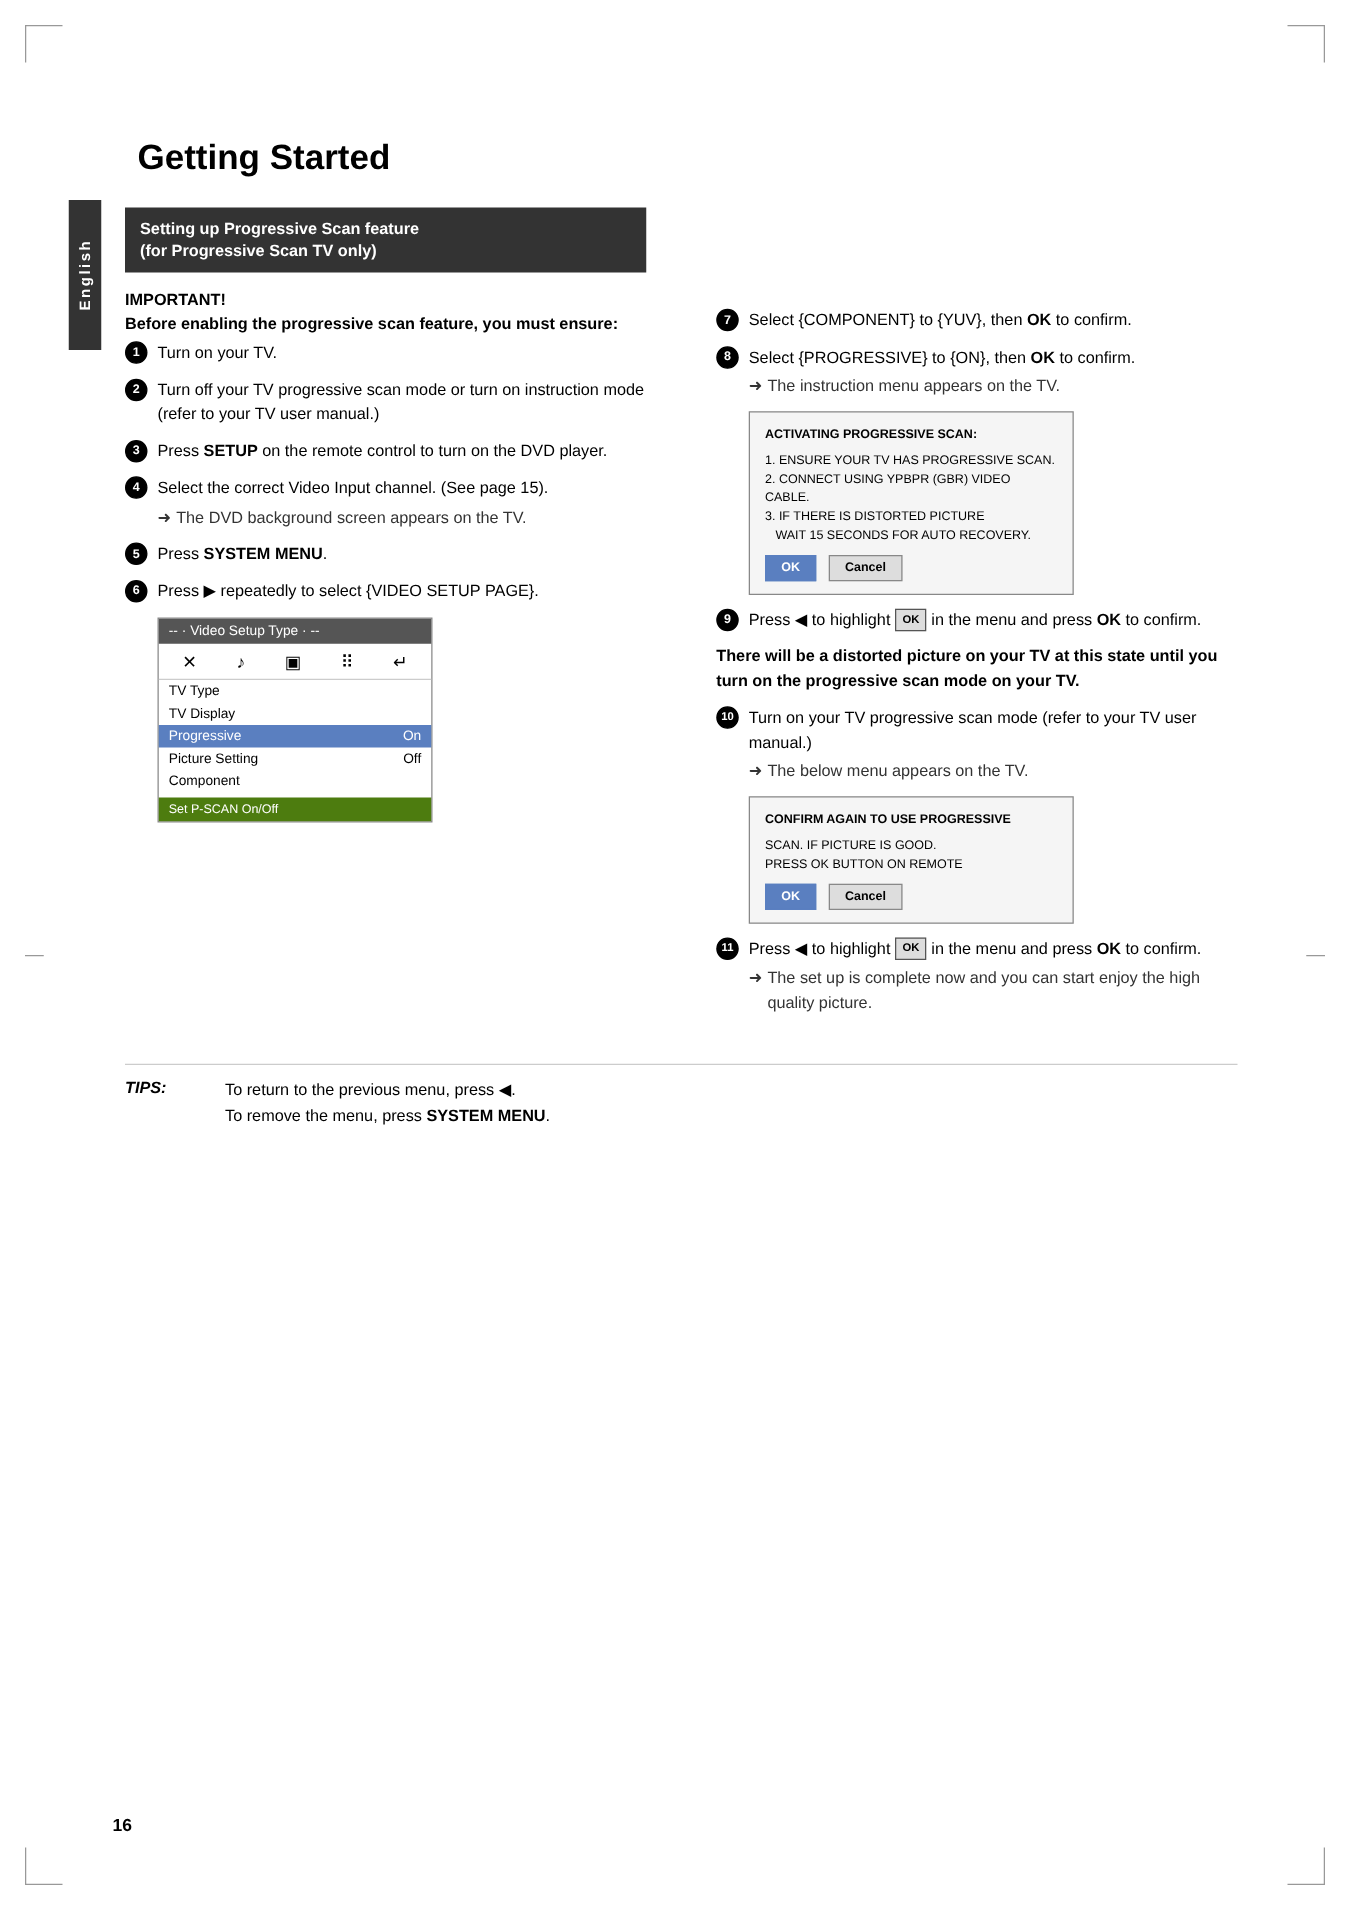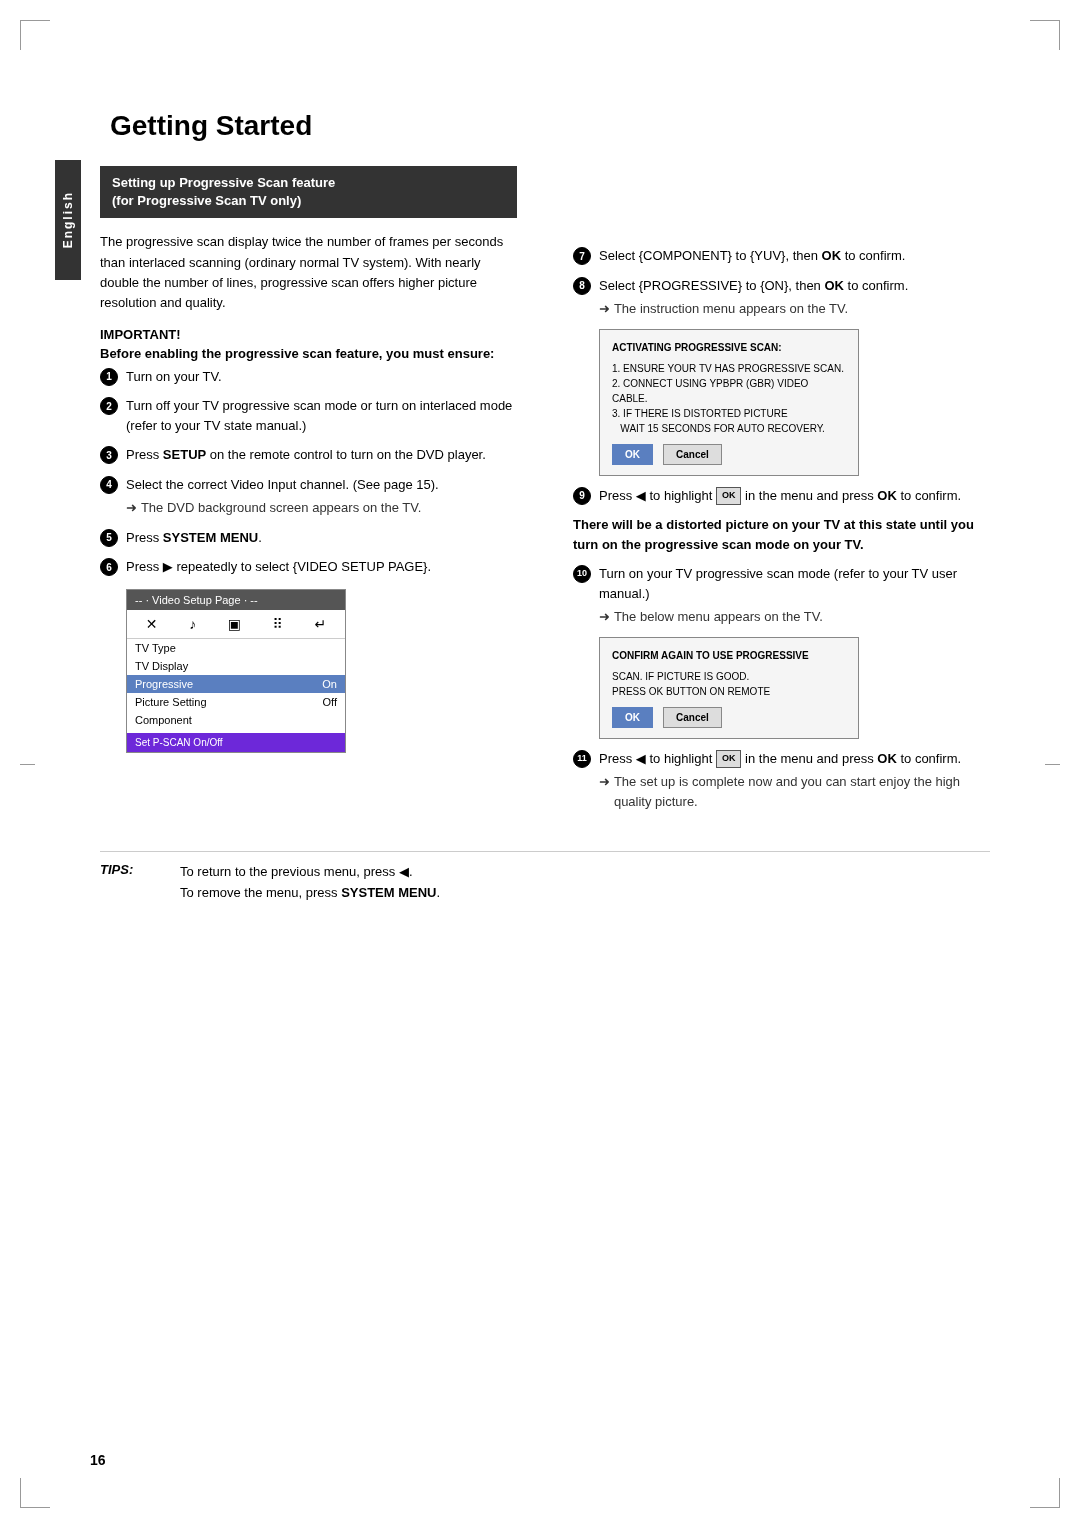--- a/index.html
+++ b/index.html
@@ -229,21 +229,21 @@
     .menu-item-row.highlighted {
       background: #5a7fc0;
       color: #fff;
     }
 
     .menu-item-row.highlighted .menu-item-value {
       color: #fff;
     }
 
     .menu-footer {
-      background: #6d28d9;
+      background: #4d7c0f;
       color: #fff;
       padding: 4px 8px;
       font-size: 10px;
       margin-top: 4px;
     }
 
     
     .right-steps {
       list-style: none;
       padding: 0;
@@ -371,35 +371,34 @@
 
     <div class="two-col">
 
       <div class="col-left">
 
         <div class="section-heading-box">
           <span>Setting up Progressive Scan feature</span><br>
           <span>(for Progressive Scan TV only)</span>
         </div>
 
-        <p class="intro-text">The progressive scan display twice the number of frames per seconds than interlaced scanning (ordinary normal TV system). With nearly double the number of lines, progressive scan offers higher picture resolution and quality.</p>
 
         <p class="important-label">IMPORTANT!</p>
         <p class="important-subheading">Before enabling the progressive scan feature, you must ensure:</p>
 
         <ol class="steps-list">
 
           <li class="step-item">
             <span class="step-num step-num-filled">1</span>
             <span class="step-content">Turn on your TV.</span>
           </li>
 
           <li class="step-item">
             <span class="step-num step-num-filled">2</span>
-            <span class="step-content">Turn off your TV progressive scan mode or turn on interlaced mode (refer to your TV state manual.)</span>
+            <span class="step-content">Turn off your TV progressive scan mode or turn on instruction mode (refer to your TV user manual.)</span>
           </li>
 
           <li class="step-item">
             <span class="step-num step-num-filled">3</span>
             <span class="step-content">Press <strong>SETUP</strong> on the remote control to turn on the DVD player.</span>
           </li>
 
           <li class="step-item">
             <span class="step-num step-num-filled">4</span>
             <div class="step-content">
@@ -420,21 +419,21 @@
             <span class="step-num step-num-filled">6</span>
             <div class="step-content">
               Press ▶ repeatedly to select {VIDEO SETUP PAGE}.
             </div>
           </li>
 
         </ol>
 
         <div class="menu-box">
           <div class="menu-header">
-            <span>-- · Video Setup Page · --</span>
+            <span>-- · Video Setup Type · --</span>
           </div>
           <div class="menu-icons">
             <span class="menu-icon">✕</span>
             <span class="menu-icon">♪</span>
             <span class="menu-icon">▣</span>
             <span class="menu-icon">⠿</span>
             <span class="menu-icon">↵</span>
           </div>
           <div class="menu-item-row">
             <span>TV Type</span>

